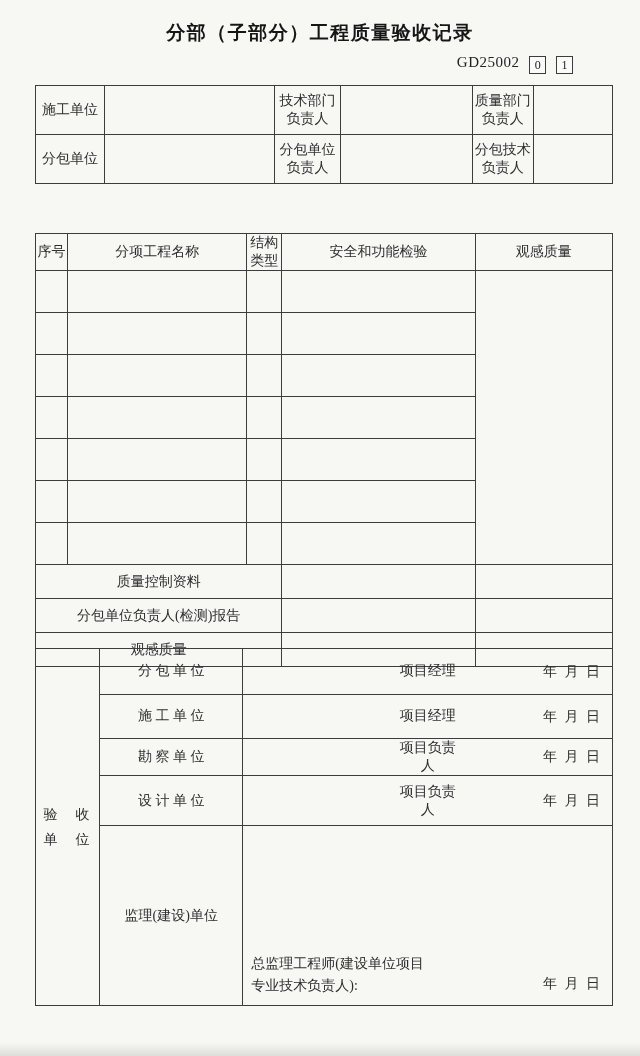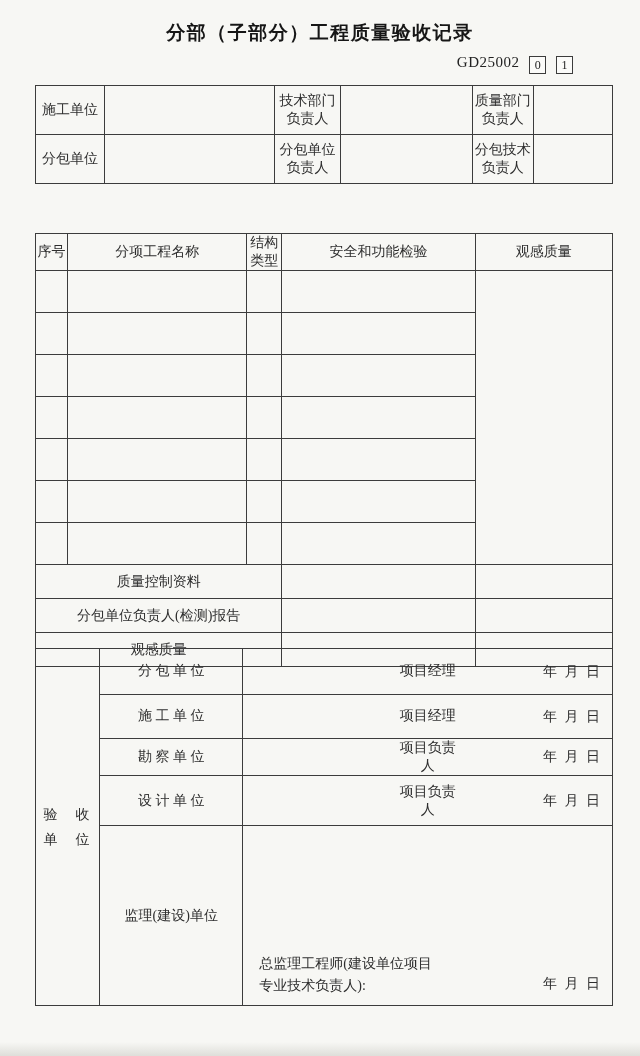--- a/index.html
+++ b/index.html
@@ -50,21 +50,21 @@
   .role{display:inline-block;max-width:64px;line-height:1.3;}
   .sig-content{position:relative;}
   .date{
     position:absolute;right:10px;top:50%;
     transform:translateY(-50%);letter-spacing:2px;white-space:nowrap;
   }
   .side-label div{line-height:1.8;letter-spacing:2px;}
   .supervisor-content{position:relative;}
   .signer{
     position:absolute;left:8px;bottom:8px;width:176px;
-    text-align:left;line-height:1.6;margin-left:8px;
+    text-align:left;line-height:1.6;
   }
   .date-bottom{
     position:absolute;right:10px;bottom:12px;
     letter-spacing:2px;white-space:nowrap;
   }
   .bottom-shade{
     position:absolute;left:0;bottom:0;width:640px;height:14px;
     background:linear-gradient(#f7f7f4,#dedeD9);
   }
 </style>

